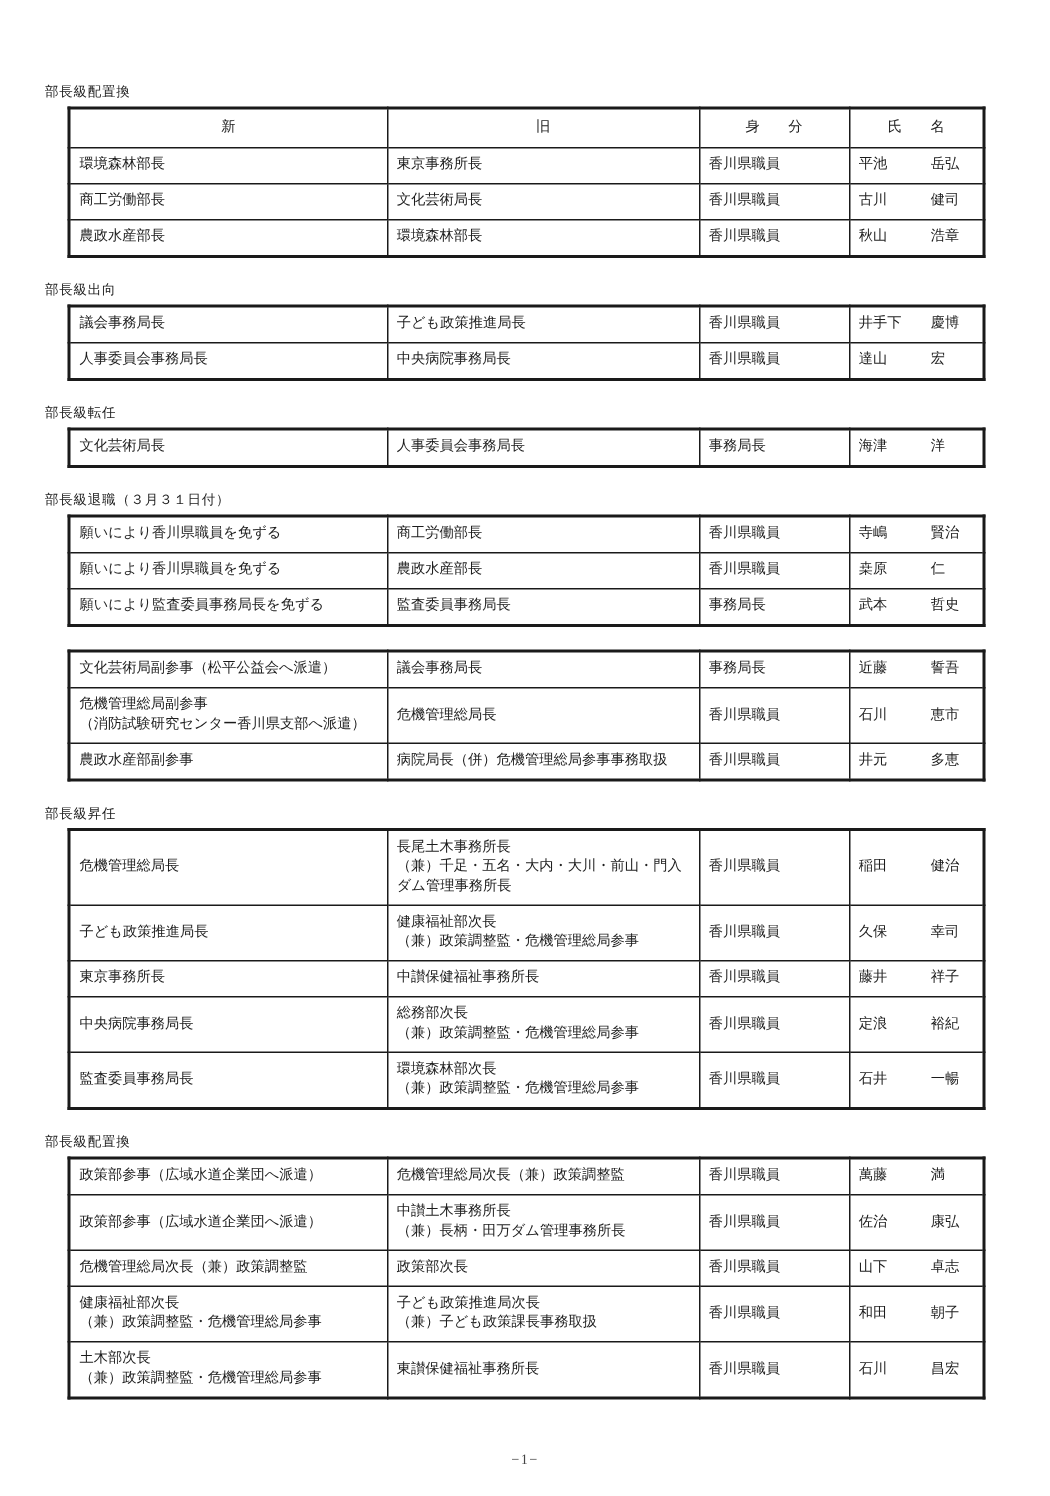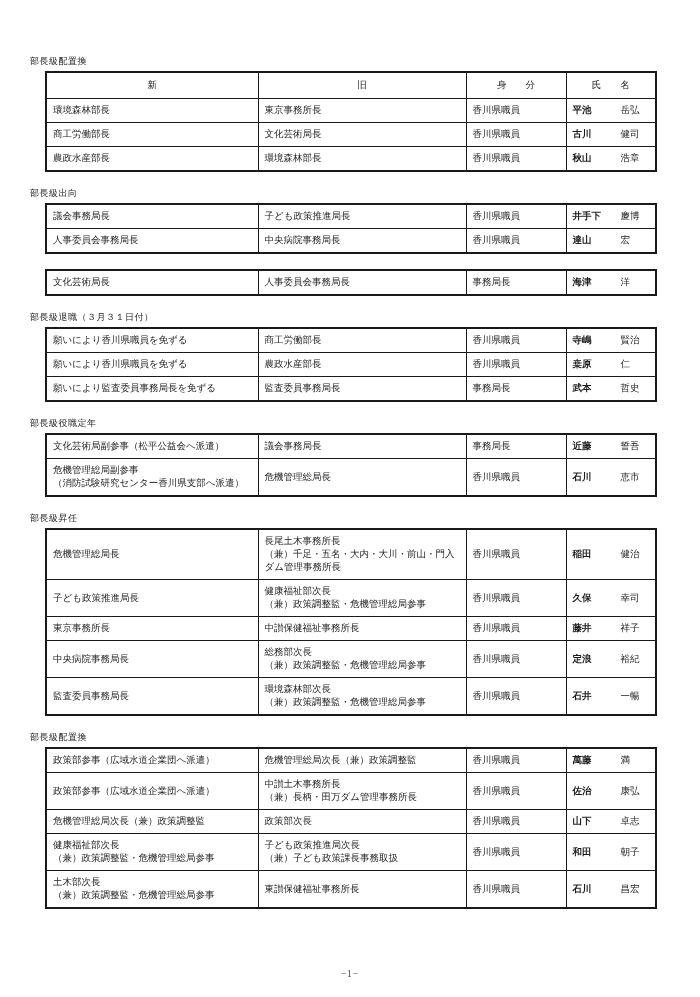--- a/index.html
+++ b/index.html
@@ -55,21 +55,20 @@
     padding: 6px 4px;
   }
   .cell {
     white-space: pre-line;
     text-align: left;
   }
   .name-cell { white-space: nowrap; }
   .name-cell .sei {
     display: inline-block;
     width: 48px;
-    font-weight: bold;
   }
   .page-number {
     position: absolute;
     bottom: 18px;
     left: 0;
     width: 100%;
     text-align: center;
     font-size: 9.5px;
     color: #444;
     letter-spacing: 1px;
@@ -154,20 +153,21 @@
     <td class="cell status-cell">香川県職員</td>
     <td class="cell name-cell">
       <span class="sei">達山</span><span class="mei">宏</span>
     </td>
   </tr>
 </tbody>
     </table>
   </section>
 
   <section class="personnel-section">
+    <div class="section-title">部長級転任</div>
     <table class="personnel-table">
       <colgroup>
         <col class="c-new">
             <col class="c-old">
             <col class="c-status">
             <col class="c-name">
       </colgroup>
 
       <tbody>
   <tr class="table-row">
@@ -217,21 +217,20 @@
     <td class="cell status-cell">事務局長</td>
     <td class="cell name-cell">
       <span class="sei">武本</span><span class="mei">哲史</span>
     </td>
   </tr>
 </tbody>
     </table>
   </section>
 
   <section class="personnel-section">
-    <div class="section-title">部長級役職定年</div>
     <table class="personnel-table">
       <colgroup>
         <col class="c-new">
             <col class="c-old">
             <col class="c-status">
             <col class="c-name">
       </colgroup>
 
       <tbody>
   <tr class="table-row">
@@ -246,20 +245,28 @@
   <tr class="table-row">
     <td class="cell new-cell">危機管理総局副参事
 （消防試験研究センター香川県支部へ派遣）</td>
     <td class="cell old-cell">危機管理総局長</td>
     <td class="cell status-cell">香川県職員</td>
     <td class="cell name-cell">
       <span class="sei">石川</span><span class="mei">恵市</span>
     </td>
   </tr>
 
+  <tr class="table-row">
+    <td class="cell new-cell">農政水産部副参事</td>
+    <td class="cell old-cell">病院局長（併）危機管理総局参事事務取扱</td>
+    <td class="cell status-cell">香川県職員</td>
+    <td class="cell name-cell">
+      <span class="sei">井元</span><span class="mei">多恵</span>
+    </td>
+  </tr>
 </tbody>
     </table>
   </section>
 
   <section class="personnel-section">
     <div class="section-title">部長級昇任</div>
     <table class="personnel-table">
       <colgroup>
         <col class="c-new">
             <col class="c-old">

